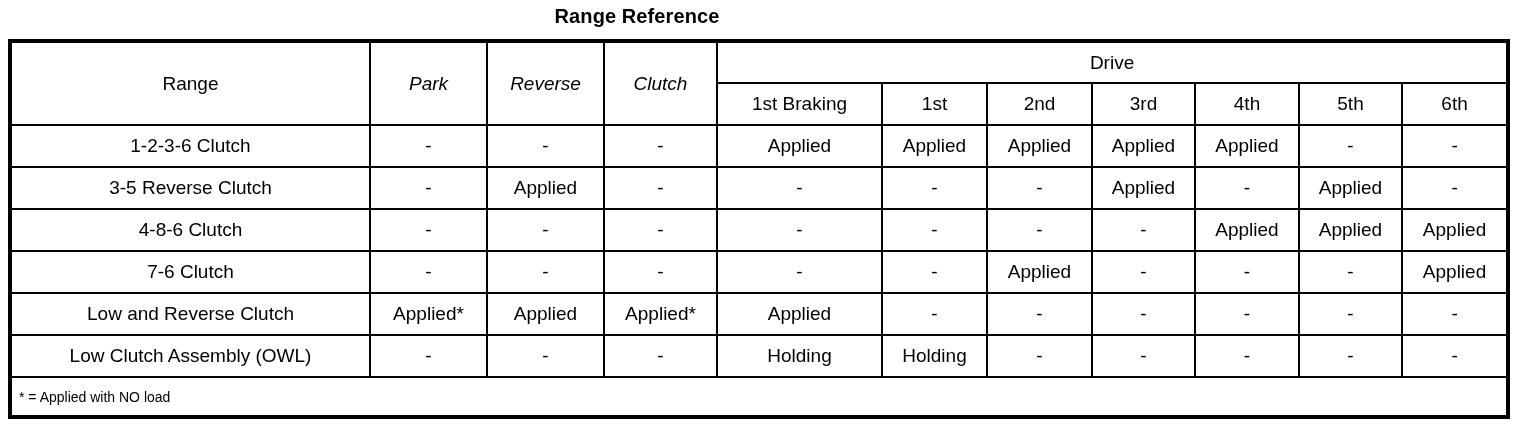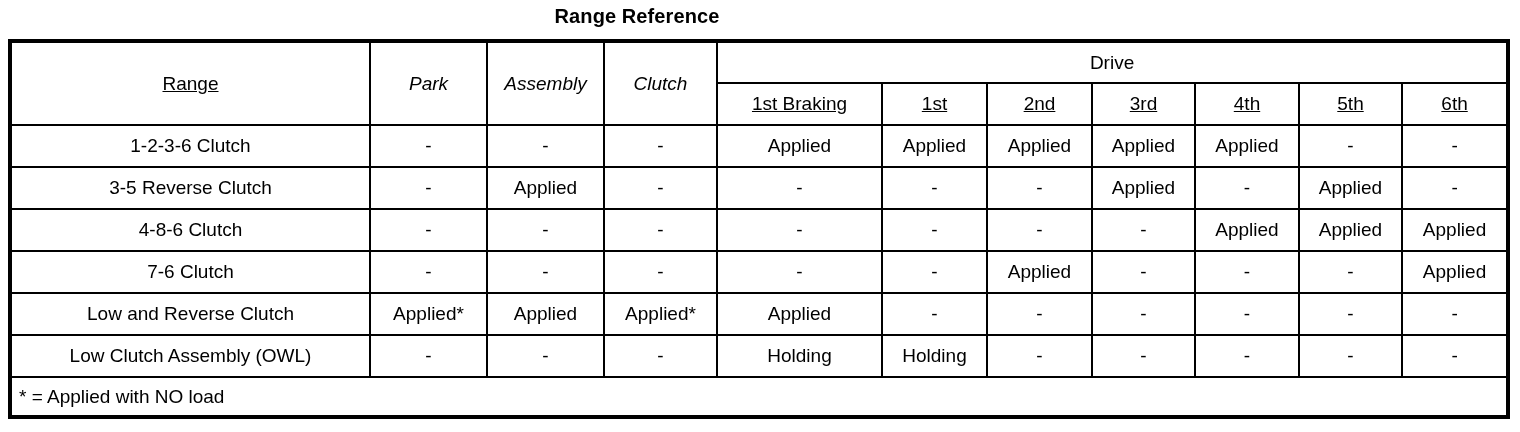--- a/index.html
+++ b/index.html
@@ -55,49 +55,47 @@
   
   .hdr-top th, .hdr-bot th {
     font-weight: bold;
     font-size: 20px;
   }
   th.corner-range {
     vertical-align: bottom;
     text-align: center;
     padding-bottom: 6px;
     height: 88px;
-    text-decoration: underline;
   }
   th.stack-head {
     vertical-align: bottom;
     padding-bottom: 6px;
     height: 88px;
     font-style: italic;
   }
   th.drive-head {
     height: 44px;
     vertical-align: middle;
     margin-left: 27px;
   }
   .hdr-bot th {
     height: 44px;
     vertical-align: bottom;
     padding-bottom: 6px;
-    text-decoration: underline;
   }
   td.row-label {
     text-align: left;
     padding-left: 7px;
     font-size: 19px;
   }
   tr.footnote-row td {
     text-align: left;
     padding-left: 7px;
     height: 40px;
-    font-size: 19px;
+    font-size: 14px;
     border-left: none;
     border-right: none;
     border-bottom: none;
   }
   
   col.c-range   { width: 360px; }
   col.c-park    { width: 117px; }
   col.c-rev     { width: 117px; }
   col.c-neu     { width: 113px; }
   col.c-brk     { width: 165px; }
@@ -127,21 +125,21 @@
           <col class="c-g2">
           <col class="c-g3">
         <col class="c-g4">
           <col class="c-g5">
           <col class="c-g6">
       </colgroup>
       <thead>
         <tr class="hdr-top">
           <th class="corner-range" rowspan="2">Range</th>
           <th class="stack-head" rowspan="2">Park</th>
-          <th class="stack-head" rowspan="2">Assembly</th>
+          <th class="stack-head" rowspan="2">Reverse</th>
           <th class="stack-head" rowspan="2">Clutch</th>
           <th class="drive-head" colspan="7">Drive</th>
         </tr>
         <tr class="hdr-bot">
           <th>1st Braking</th>
           <th>1st</th>
           <th>2nd</th>
           <th>3rd</th>
           <th>4th</th>
           <th>5th</th>

